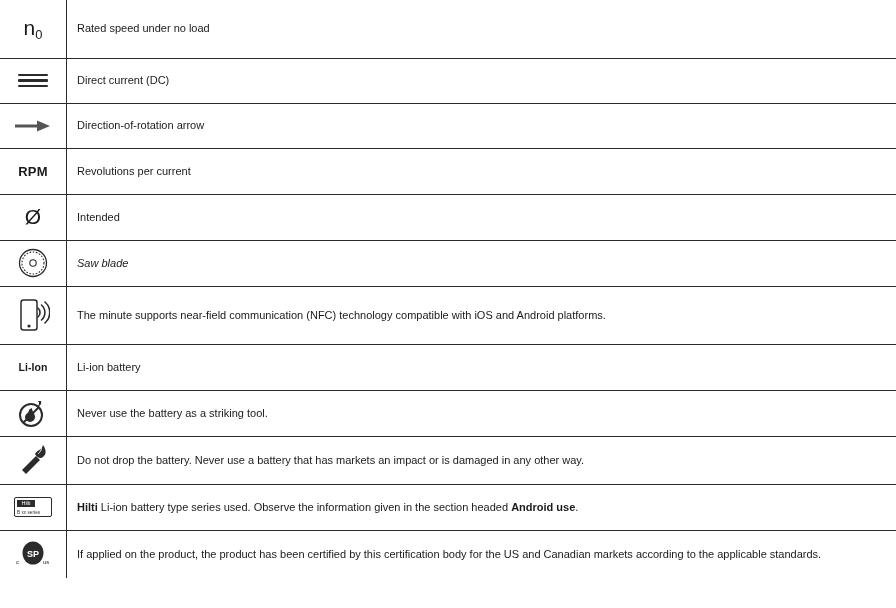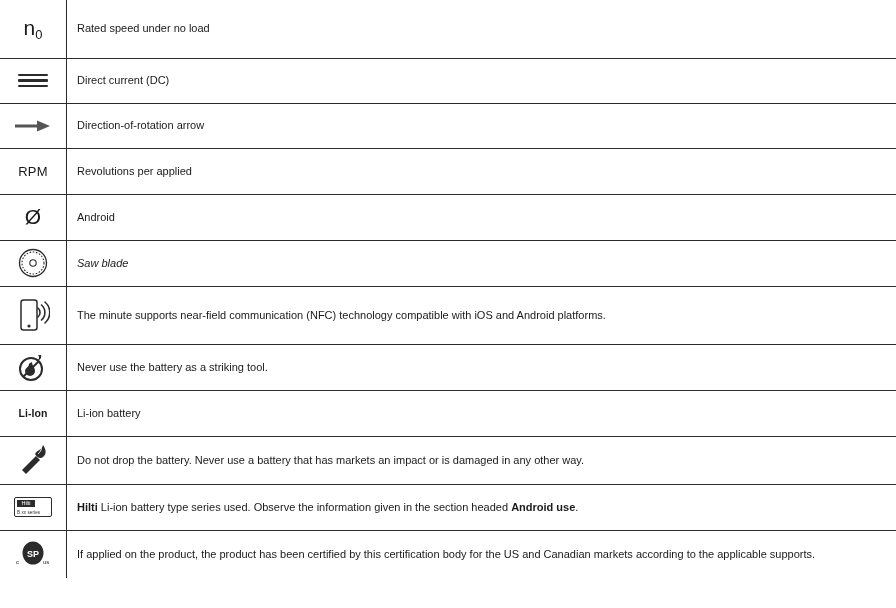--- a/index.html
+++ b/index.html
@@ -66,21 +66,21 @@
     background: #2b2b2b;
     height: 2.5px;
     margin: 3px auto;
     border-radius: 1px;
   }
   .glyph-dc .l1 { width: 30px; }
   .glyph-dc .l2 { width: 30px; }
   .glyph-dc .l3 { width: 30px; }
   .glyph-rpm {
     font-size: 13px;
-    font-weight: 400;
+    font-weight: 700;
     letter-spacing: 0.2px;
   }
   .glyph-dia {
     font-size: 21px;
   }
   .glyph-liion {
     font-size: 10.5px;
     font-weight: bold;
     letter-spacing: 0.1px;
   }
@@ -157,30 +157,30 @@
       </td>
       <td class="desc-cell row-desc">Direction-of-rotation arrow</td>
     </tr>
 
     <tr style="height:46px;">
       <td class="sym-cell">
         <div class="sym-inner">
           <span class="glyph-rpm">RPM</span>
         </div>
       </td>
-      <td class="desc-cell row-desc">Revolutions per applied</td>
+      <td class="desc-cell row-desc">Revolutions per current</td>
     </tr>
 
     <tr style="height:46px;">
       <td class="sym-cell">
         <div class="sym-inner">
           <span class="glyph-dia">Ø</span>
         </div>
       </td>
-      <td class="desc-cell row-desc">Android</td>
+      <td class="desc-cell row-desc">Intended</td>
     </tr>
 
     <tr style="height:46px;font-style:italic;">
       <td class="sym-cell">
         <div class="sym-inner">
           <span>
             <svg width="32" height="32" viewBox="0 0 32 32">
               <circle cx="16" cy="16" r="13.5" fill="none" stroke="#2b2b2b" stroke-width="1.3"></circle>
               <circle cx="16" cy="16" r="11" fill="none" stroke="#2b2b2b" stroke-width="1.1" stroke-dasharray="1.6 1.6"></circle>
               <circle cx="16" cy="16" r="3.2" fill="none" stroke="#2b2b2b" stroke-width="1.1"></circle>
@@ -204,40 +204,40 @@
             </svg>
           </span>
         </div>
       </td>
       <td class="desc-cell row-desc">The minute supports near-field communication (NFC) technology compatible with iOS and Android platforms.</td>
     </tr>
 
     <tr style="height:46px;">
       <td class="sym-cell">
         <div class="sym-inner">
+          <span class="glyph-liion">Li-Ion</span>
+        </div>
+      </td>
+      <td class="desc-cell row-desc">Li-ion battery</td>
+    </tr>
+
+    <tr style="height:46px;">
+      <td class="sym-cell">
+        <div class="sym-inner">
           <span>
             <svg width="34" height="34" viewBox="0 0 34 34">
               <circle cx="15" cy="19" r="11" fill="none" stroke="#2b2b2b" stroke-width="2"></circle>
               <line x1="7" y1="27" x2="23" y2="11" stroke="#2b2b2b" stroke-width="2"></line>
               <path d="M13 14 c0 3 -4 4 -4 7 a5 5 0 0 0 10 0 c0 -4 -3 -5 -3 -9 c-1 1 -3 1 -3 2 z" fill="#2b2b2b"></path>
               <path d="M22 5 c2 2 1 4 -1 6 c3 -1 5 -3 4 -6 z" fill="#2b2b2b"></path>
             </svg>
           </span>
         </div>
       </td>
       <td class="desc-cell row-desc">Never use the battery as a striking tool.</td>
-    </tr>
-
-    <tr style="height:46px;">
-      <td class="sym-cell">
-        <div class="sym-inner">
-          <span class="glyph-liion">Li-Ion</span>
-        </div>
-      </td>
-      <td class="desc-cell row-desc">Li-ion battery</td>
     </tr>
 
     <tr style="height:48px;">
       <td class="sym-cell">
         <div class="sym-inner">
           <span>
             <svg width="34" height="34" viewBox="0 0 34 34">
               <path d="M6 27 L20 13 L24 17 L10 31 Z" fill="#2b2b2b"></path>
               <path d="M19 11 c2 -4 7 -4 8 -9 c3 4 4 9 0 12 c-2 2 -6 1 -8 -3 z" fill="#2b2b2b"></path>
               <path d="M25 4 c1 3 -1 5 -3 7" fill="none" stroke="#ffffff" stroke-width="1"></path>
@@ -267,16 +267,16 @@
             <svg width="38" height="32" viewBox="0 0 38 32">
               <text x="2" y="26" font-family="Liberation Sans, sans-serif" font-size="6" fill="#2b2b2b">c</text>
               <text x="29" y="26" font-family="Liberation Sans, sans-serif" font-size="6" fill="#2b2b2b">us</text>
               <ellipse cx="19" cy="15" rx="10.5" ry="11.5" fill="#2b2b2b"></ellipse>
               <path d="M19 5.5 c-5 0 -8.5 4 -8.5 9.5 c0 5.5 3.5 9.5 8.5 9.5 c5 0 8.5 -4 8.5 -9.5 c0 -5.5 -3.5 -9.5 -8.5 -9.5 z" fill="#2b2b2b"></path>
               <text x="19" y="19" text-anchor="middle" font-family="Liberation Sans, sans-serif" font-size="9" font-weight="bold" fill="#ffffff">SP</text>
             </svg>
           </span>
         </div>
       </td>
-      <td class="desc-cell row-desc">If applied on the product, the product has been certified by this certification body for the US and Canadian markets according to the applicable supports.</td>
+      <td class="desc-cell row-desc">If applied on the product, the product has been certified by this certification body for the US and Canadian markets according to the applicable standards.</td>
     </tr>
   </tbody>
 </table>
 
 </body></html>

